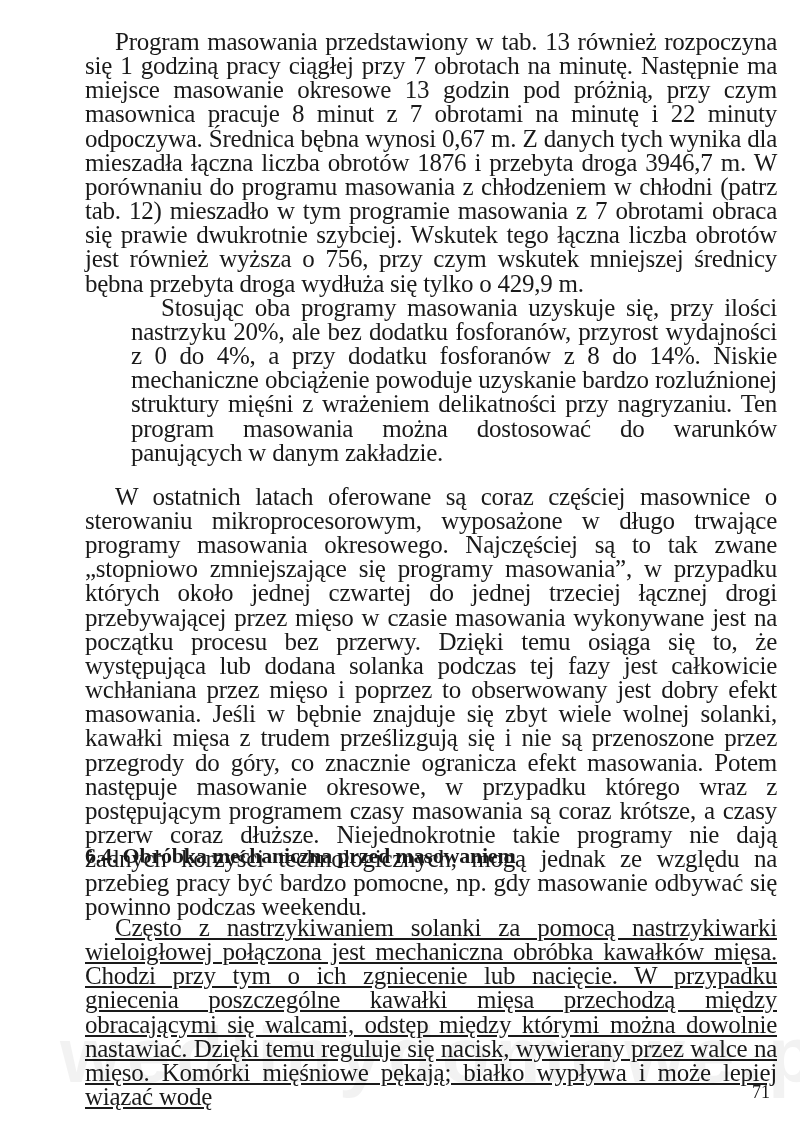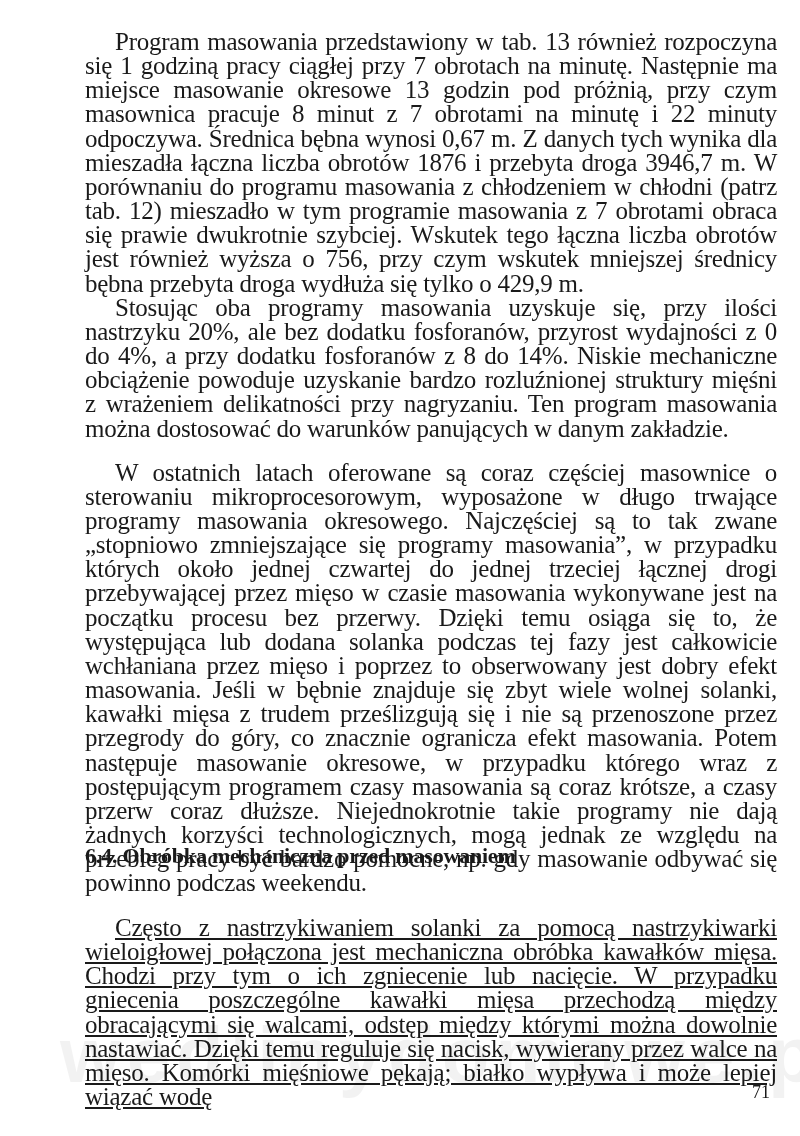--- a/index.html
+++ b/index.html
@@ -3,21 +3,21 @@
 <meta charset="utf-8">
 <style>
   html, body { margin: 0; padding: 0; }
   body {
     width: 800px; height: 1136px; background: #ffffff; position: relative; overflow: hidden;
     font-family: "Liberation Serif", "DejaVu Serif", serif; color: #1a1a1a;
   }
   .page { position: absolute; left: 85px; top: 30px; width: 692px; }
   .para { font-size: 25px; line-height: 24.15px; text-align: justify; margin: 0; text-indent: 30px; letter-spacing: -0.25px; }
   .p1 { margin-top: 0; }
-  .p2 { margin-top: 0; }
+  .p2 { margin-top: 0; margin-left: 46px; }
   .p3 { margin-top: 20px; }
   .heading { position: absolute; left: 85px; top: 843px; font-size: 22px; font-weight: bold; margin: 0; letter-spacing: -0.2px; }
   .p5 { position: absolute; left: 85px; top: 916px; width: 692px; text-decoration: underline; }
   .pagenum { position: absolute; left: 752px; top: 1082px; font-size: 18px; }
   .wm { position: absolute; color: rgba(0,0,0,0.05); font-family: "Liberation Sans", sans-serif; font-weight: bold; pointer-events: none; }
   .wm1 { left: 60px; top: 1010px; font-size: 78px; letter-spacing: 6px; }
 </style>
 </head>
 <body>
 

